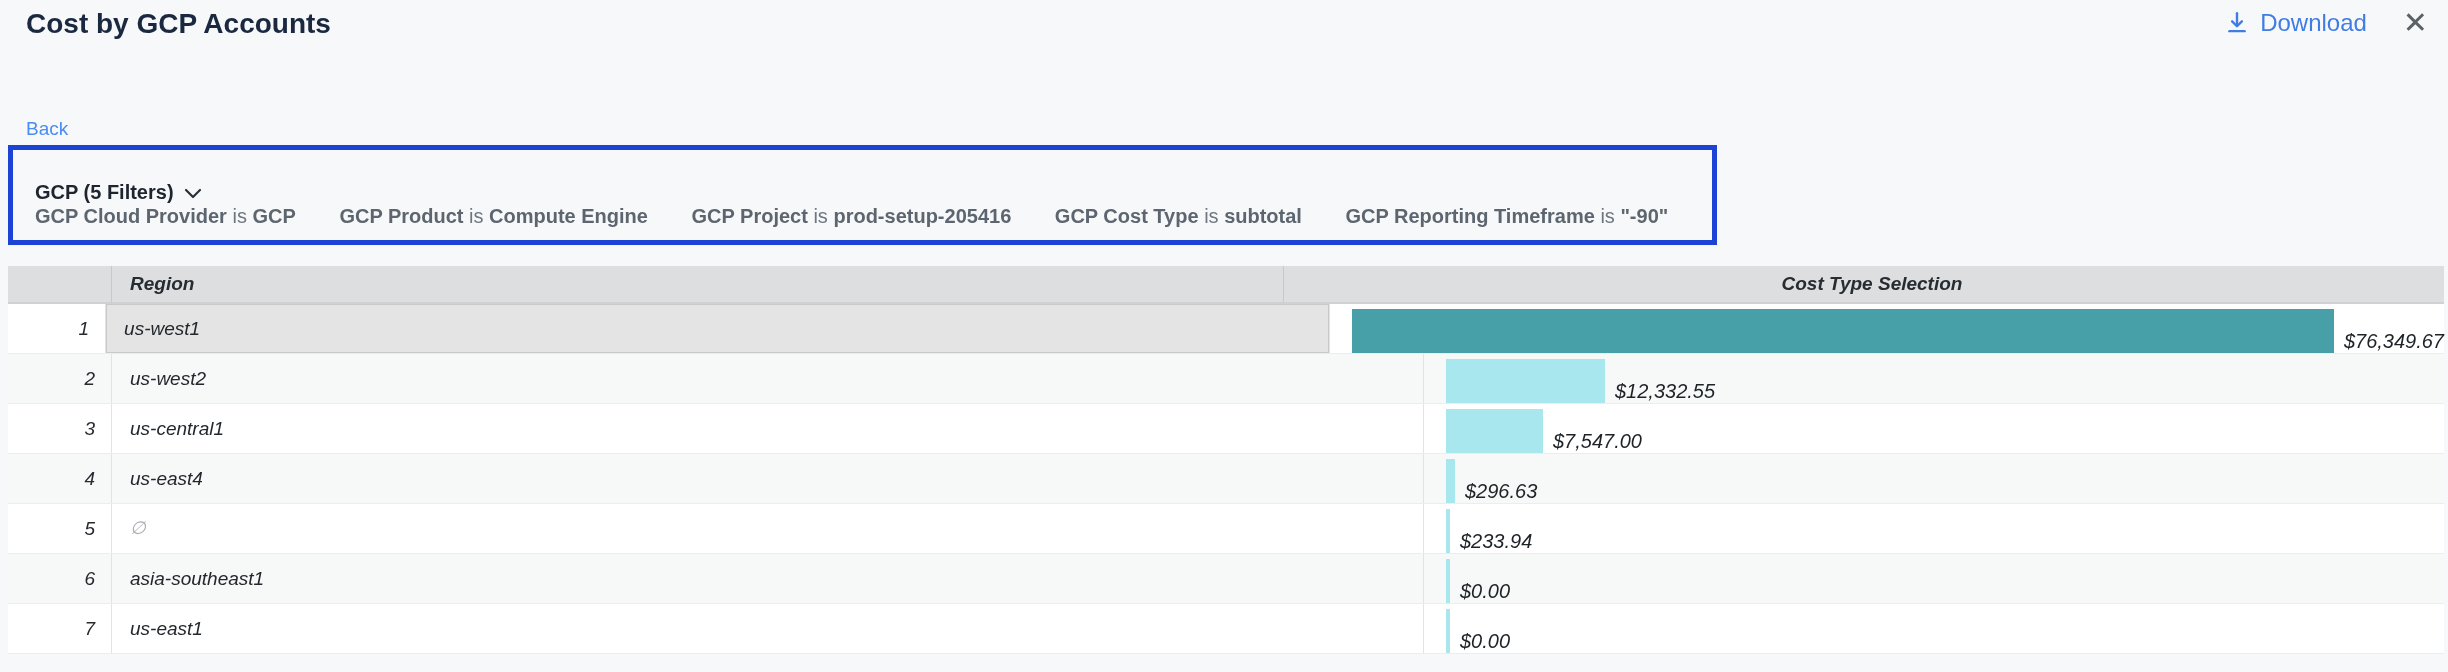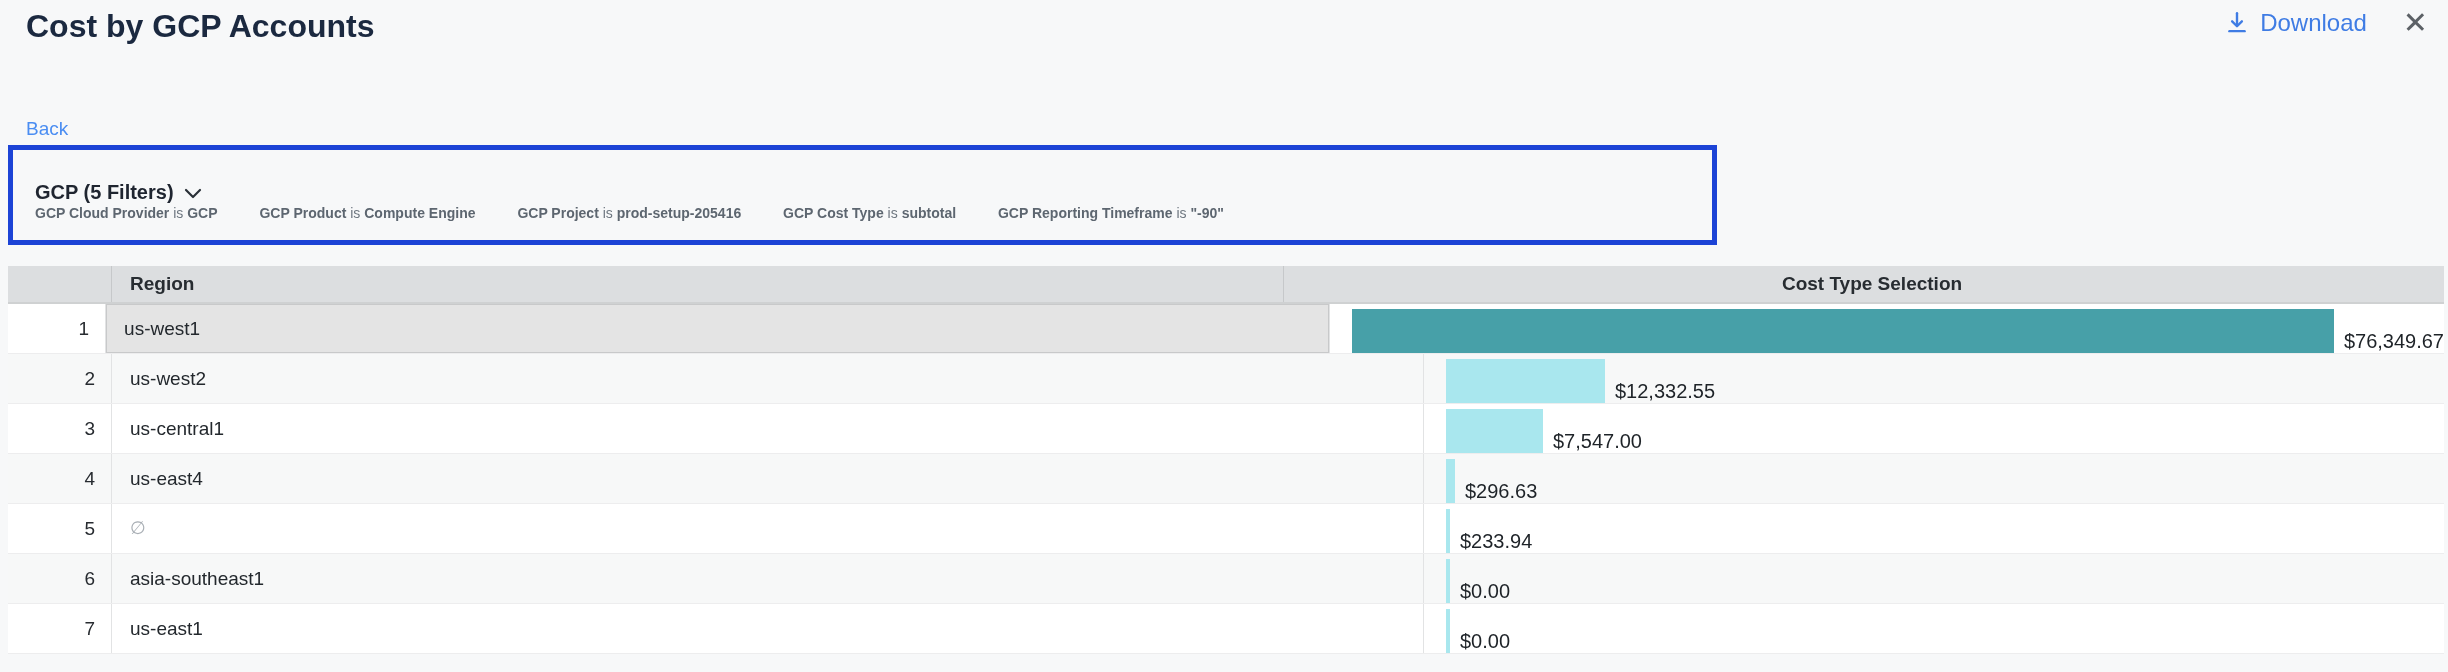--- a/index.html
+++ b/index.html
@@ -1,39 +1,39 @@
 <!DOCTYPE html>
 <html><head>
 <meta charset="utf-8">
 <style>
   html,body{margin:0;padding:0;}
   body{font-family:"Liberation Sans", sans-serif; background:#f7f8f9;}
   .stage{position:relative;width:2448px;height:672px;background:#f7f8f9;overflow:hidden;}
 
   
-  .page-title{position:absolute;left:26px;top:8px;font-size:32px;font-weight:700;color:#1b2940;}
+  .page-title{position:absolute;left:26px;top:8px;font-size:28px;font-weight:700;color:#1b2940;}
   .topright{position:absolute;right:20px;top:8px;display:flex;align-items:center;gap:36px;}
   .download-btn{display:flex;align-items:center;gap:10px;color:#3f7ce4;font-size:24px;font-weight:500;cursor:pointer;}
   .download-btn svg{display:block;}
   .close-btn{font-size:30px;color:#5c6166;cursor:pointer;line-height:1;font-weight:400;}
 
   
   .back-link{position:absolute;left:26px;top:118px;font-size:19px;color:#4a8df2;cursor:pointer;text-decoration:none;}
 
   
   .filter-box{position:absolute;left:8px;top:145px;width:1699px;height:90px;border:5px solid #1c43d6;background:transparent;box-sizing:content-box;}
   .filters-summary{position:absolute;left:22px;top:31px;display:flex;align-items:flex-start;gap:10px;font-size:20px;font-weight:700;color:#1f2530;cursor:pointer;}
   .filters-summary svg{margin-top:3px;}
-  .filter-items{position:absolute;left:22px;top:55px;white-space:nowrap;font-size:14px;color:#5d6670;}
+  .filter-items{position:absolute;left:22px;top:55px;white-space:nowrap;font-size:20px;color:#5d6670;}
   .fitem{margin-right:38px;cursor:default;}
   .ffield,.fvalue{font-weight:700;color:#5d6670;}
   .fop{font-weight:400;color:#6e7780;}
 
   
-  .cost-table{position:absolute;left:8px;top:266px;width:2436px;background:#d946ef;}
+  .cost-table{position:absolute;left:8px;top:266px;width:2436px;background:#d946ef;font-style:italic;}
   .thead{display:flex;height:38px;background:#dcdee0;border-bottom:2px solid #cfd1d2;box-sizing:border-box;}
   .th{font-size:19px;font-weight:700;color:#272c31;line-height:36px;box-sizing:border-box;}
   .th.num{width:104px;border-right:1px solid #c6c8ca;}
   .th.region{width:1172px;padding-left:18px;border-right:1px solid #c6c8ca;}
   .th.cost{flex:1;padding-left:16px;text-align:center;}
 
   .tr{display:flex;height:50px;background:#ffffff;border-bottom:1px solid #ededee;box-sizing:border-box;}
   .tr:nth-child(even){background:#f7f8f8;}
   .td{box-sizing:border-box;}
   .td.num{width:104px;text-align:right;padding-right:16px;line-height:49px;font-size:19px;color:#272b30;border-right:1px solid #e2e3e4;}

